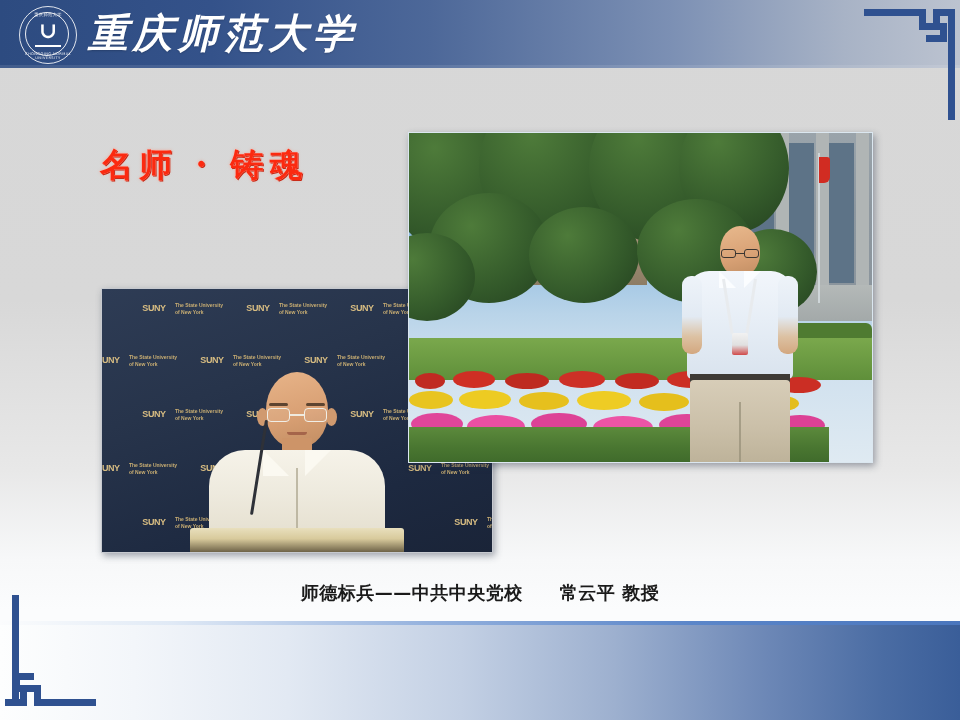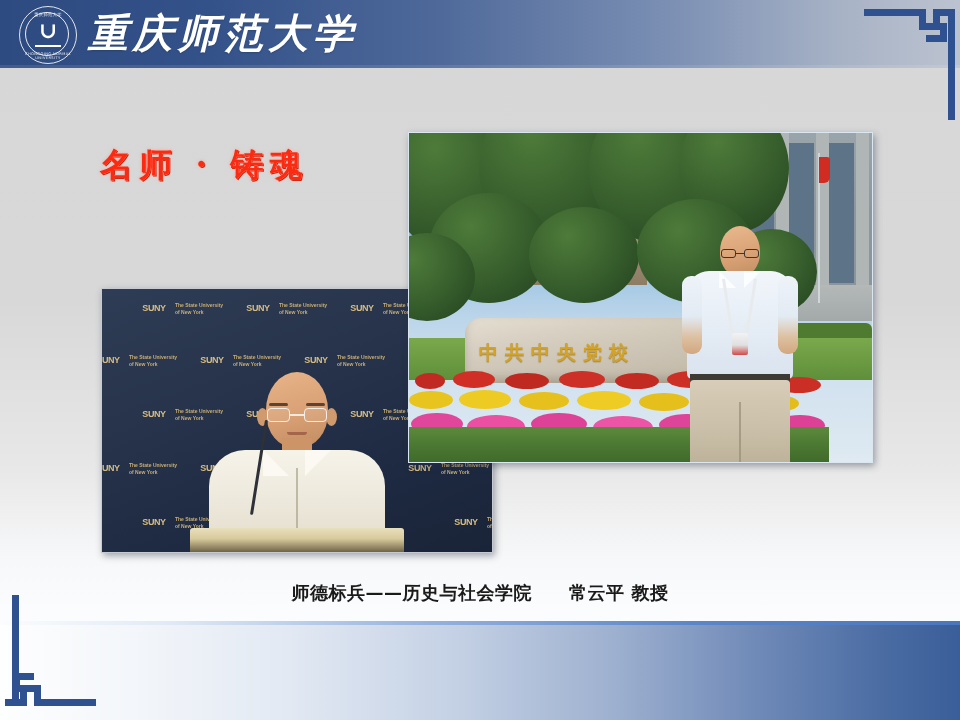--- a/index.html
+++ b/index.html
@@ -829,23 +829,20 @@
       <div class="ps-tree" style="left:20px;  top:60px;  width:120px; height:110px;"></div>
       <div class="ps-tree" style="left:120px; top:74px;  width:110px; height:96px;"></div>
       <div class="ps-tree" style="left:228px; top:66px;  width:118px; height:104px;"></div>
       <div class="ps-tree" style="left:-30px; top:100px; width:96px;  height:88px;"></div>
       <div class="ps-tree" style="left:318px; top:96px;  width:90px;  height:86px;"></div>
     </div>
 
     <div class="ps-hedge"></div>
     <div class="ps-lawn-top"></div>
 
-    <div class="ps-stone">
-      <div class="ps-stone-text">中共中央党校</div>
-    </div>
 
     <div class="ps-flowerbed">
       <div class="ps-fl" style="left:6px;  top:2px;  width:30px; height:16px; background:#c02a22;"></div>
       <div class="ps-fl" style="left:44px; top:0px;  width:42px; height:17px; background:#cf2f24;"></div>
       <div class="ps-fl" style="left:96px; top:2px;  width:44px; height:16px; background:#be2a20;"></div>
       <div class="ps-fl" style="left:150px;top:0px;  width:46px; height:17px; background:#cd3026;"></div>
       <div class="ps-fl" style="left:206px;top:2px;  width:44px; height:16px; background:#c22b21;"></div>
       <div class="ps-fl" style="left:258px;top:0px;  width:48px; height:17px; background:#cc2f25;"></div>
       <div class="ps-fl" style="left:316px;top:4px;  width:46px; height:16px; background:#c42c22;"></div>
       <div class="ps-fl" style="left:368px;top:6px;  width:44px; height:16px; background:#cb2e24;"></div>
@@ -891,21 +888,21 @@
       </div>
       <div class="st-arm-l"></div>
       <div class="st-arm-r"></div>
       <div class="st-belt"></div>
       <div class="st-pants">
         <div class="st-inseam"></div>
       </div>
     </div>
   </div>
 
-  <div class="caption">师德标兵——历史与社会学院　　常云平  教授</div>
+  <div class="caption">师德标兵——中共中央党校　　常云平  教授</div>
 
   <div class="bottom-band-line"></div>
   <div class="bottom-band"></div>
 
   <div class="corner-bl">
     <svg width="100" height="125" viewBox="0 0 100 125" xmlns="http://www.w3.org/2000/svg">
       <g fill="#2f5190">
         <rect x="12" y="0" width="7" height="111"></rect>
         <rect x="34" y="104" width="62" height="7"></rect>
         <rect x="34" y="90" width="7" height="21"></rect>

